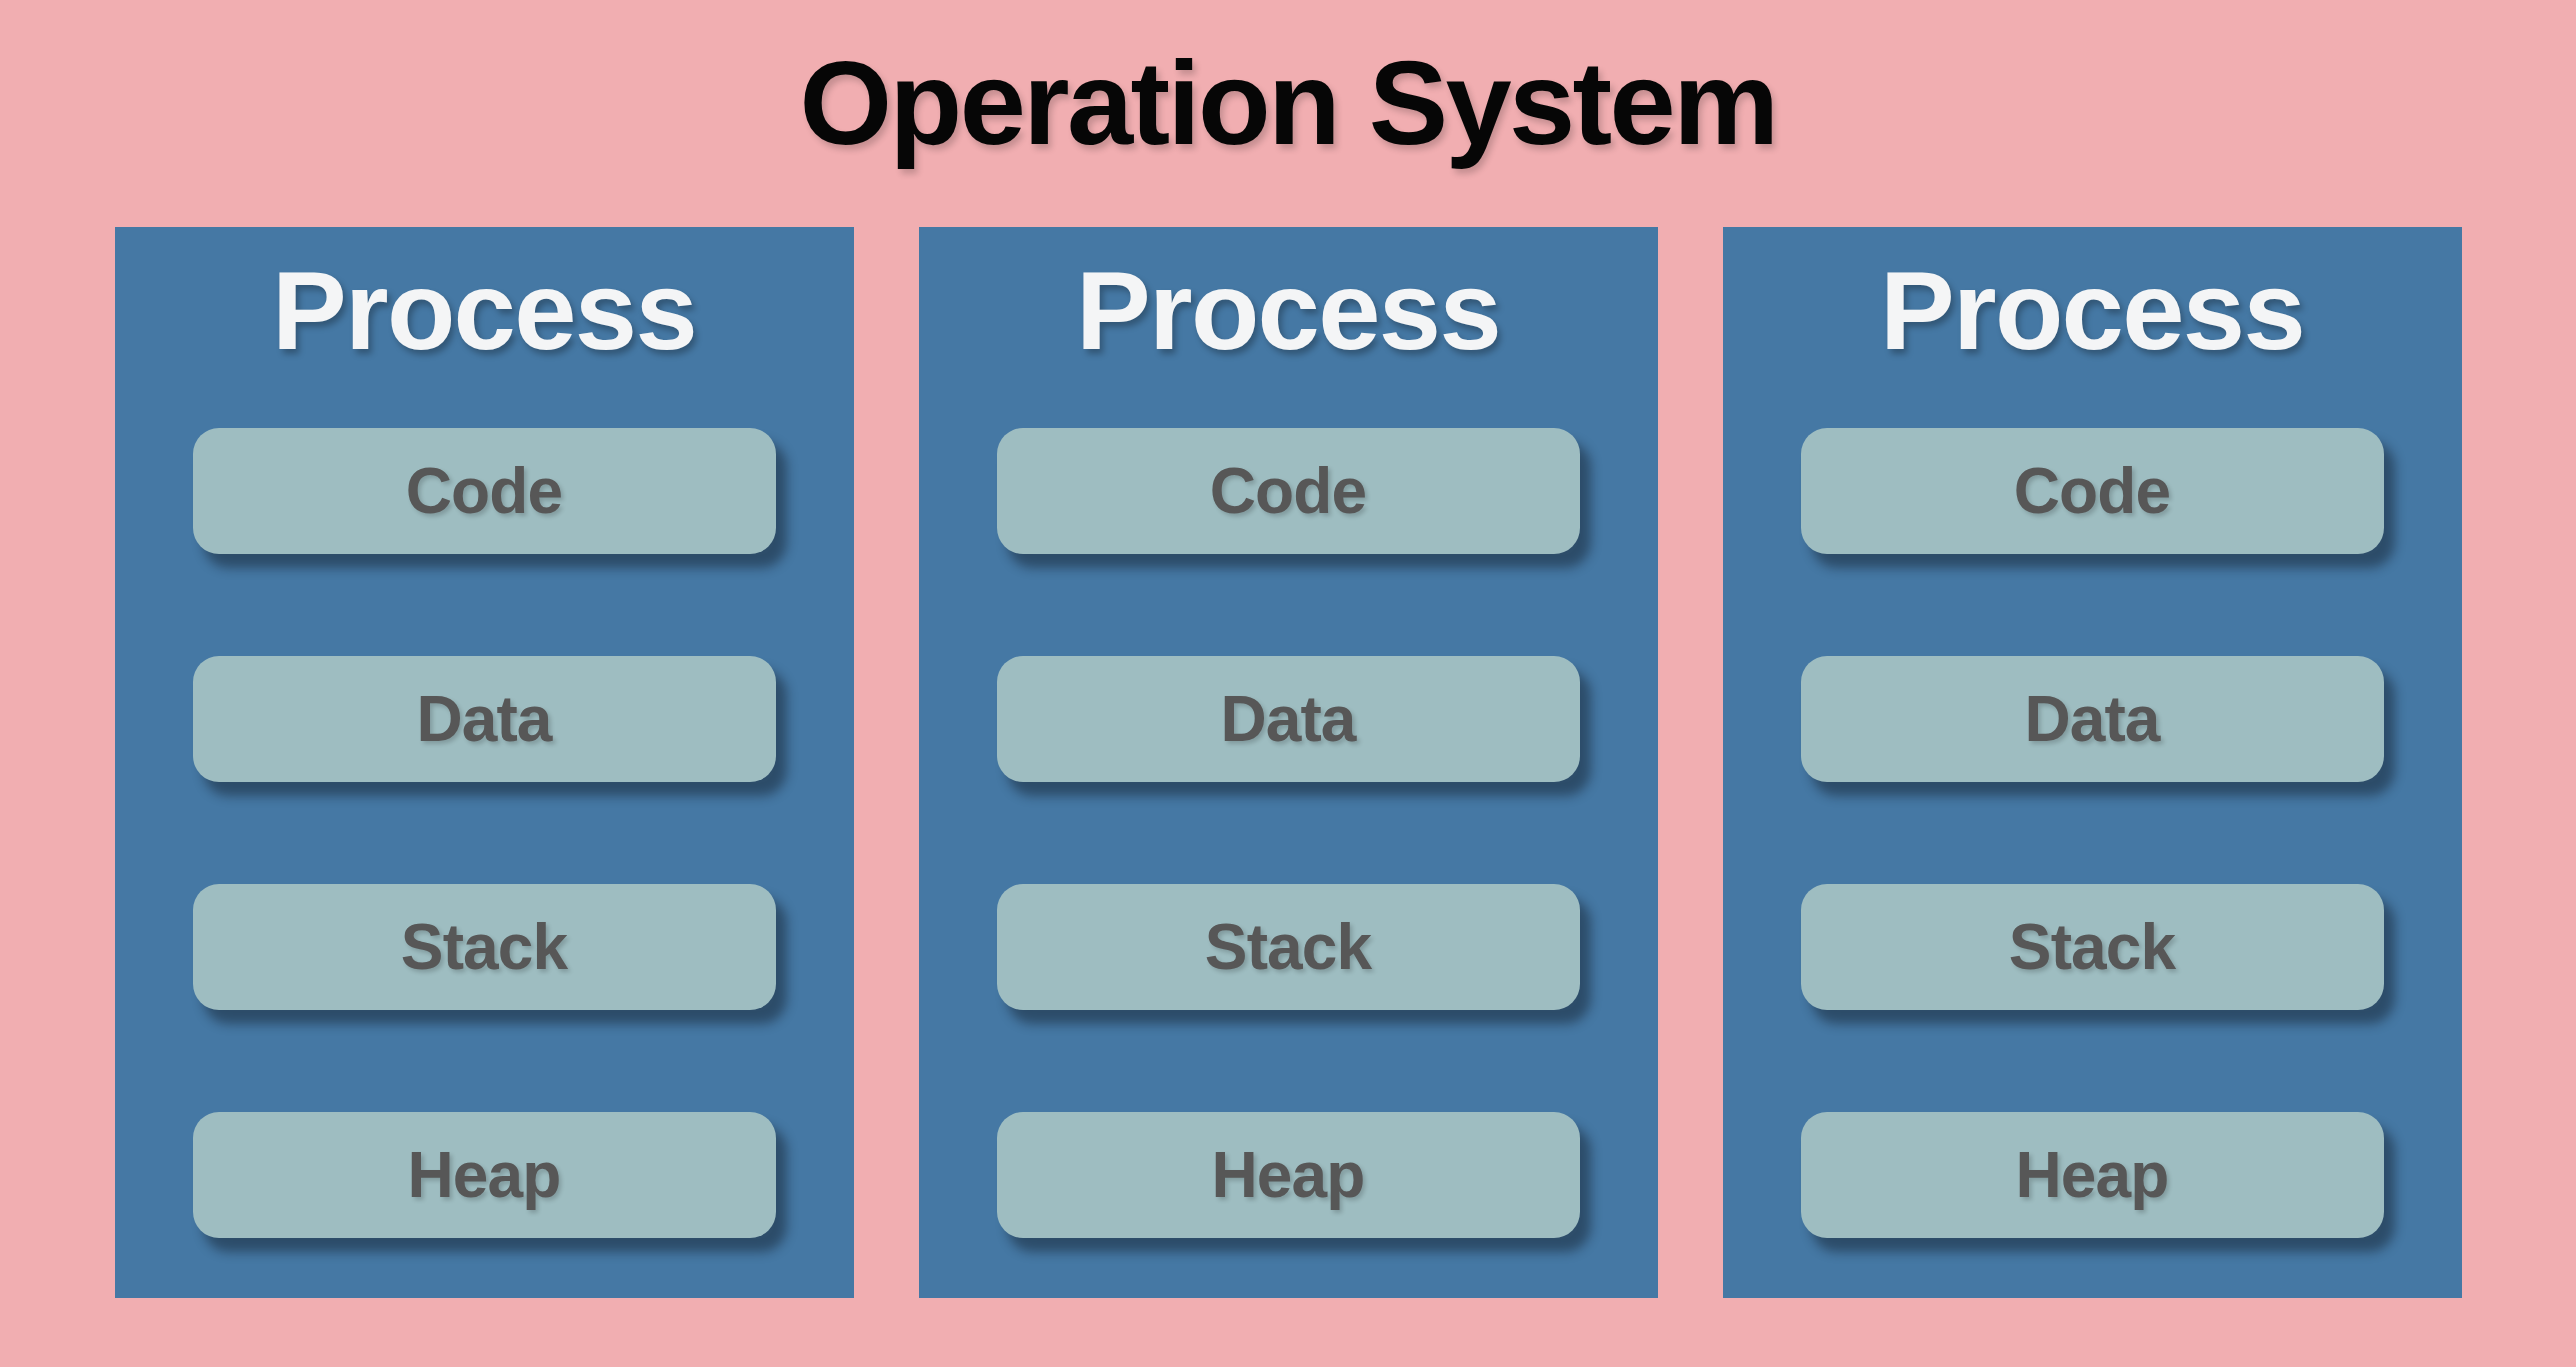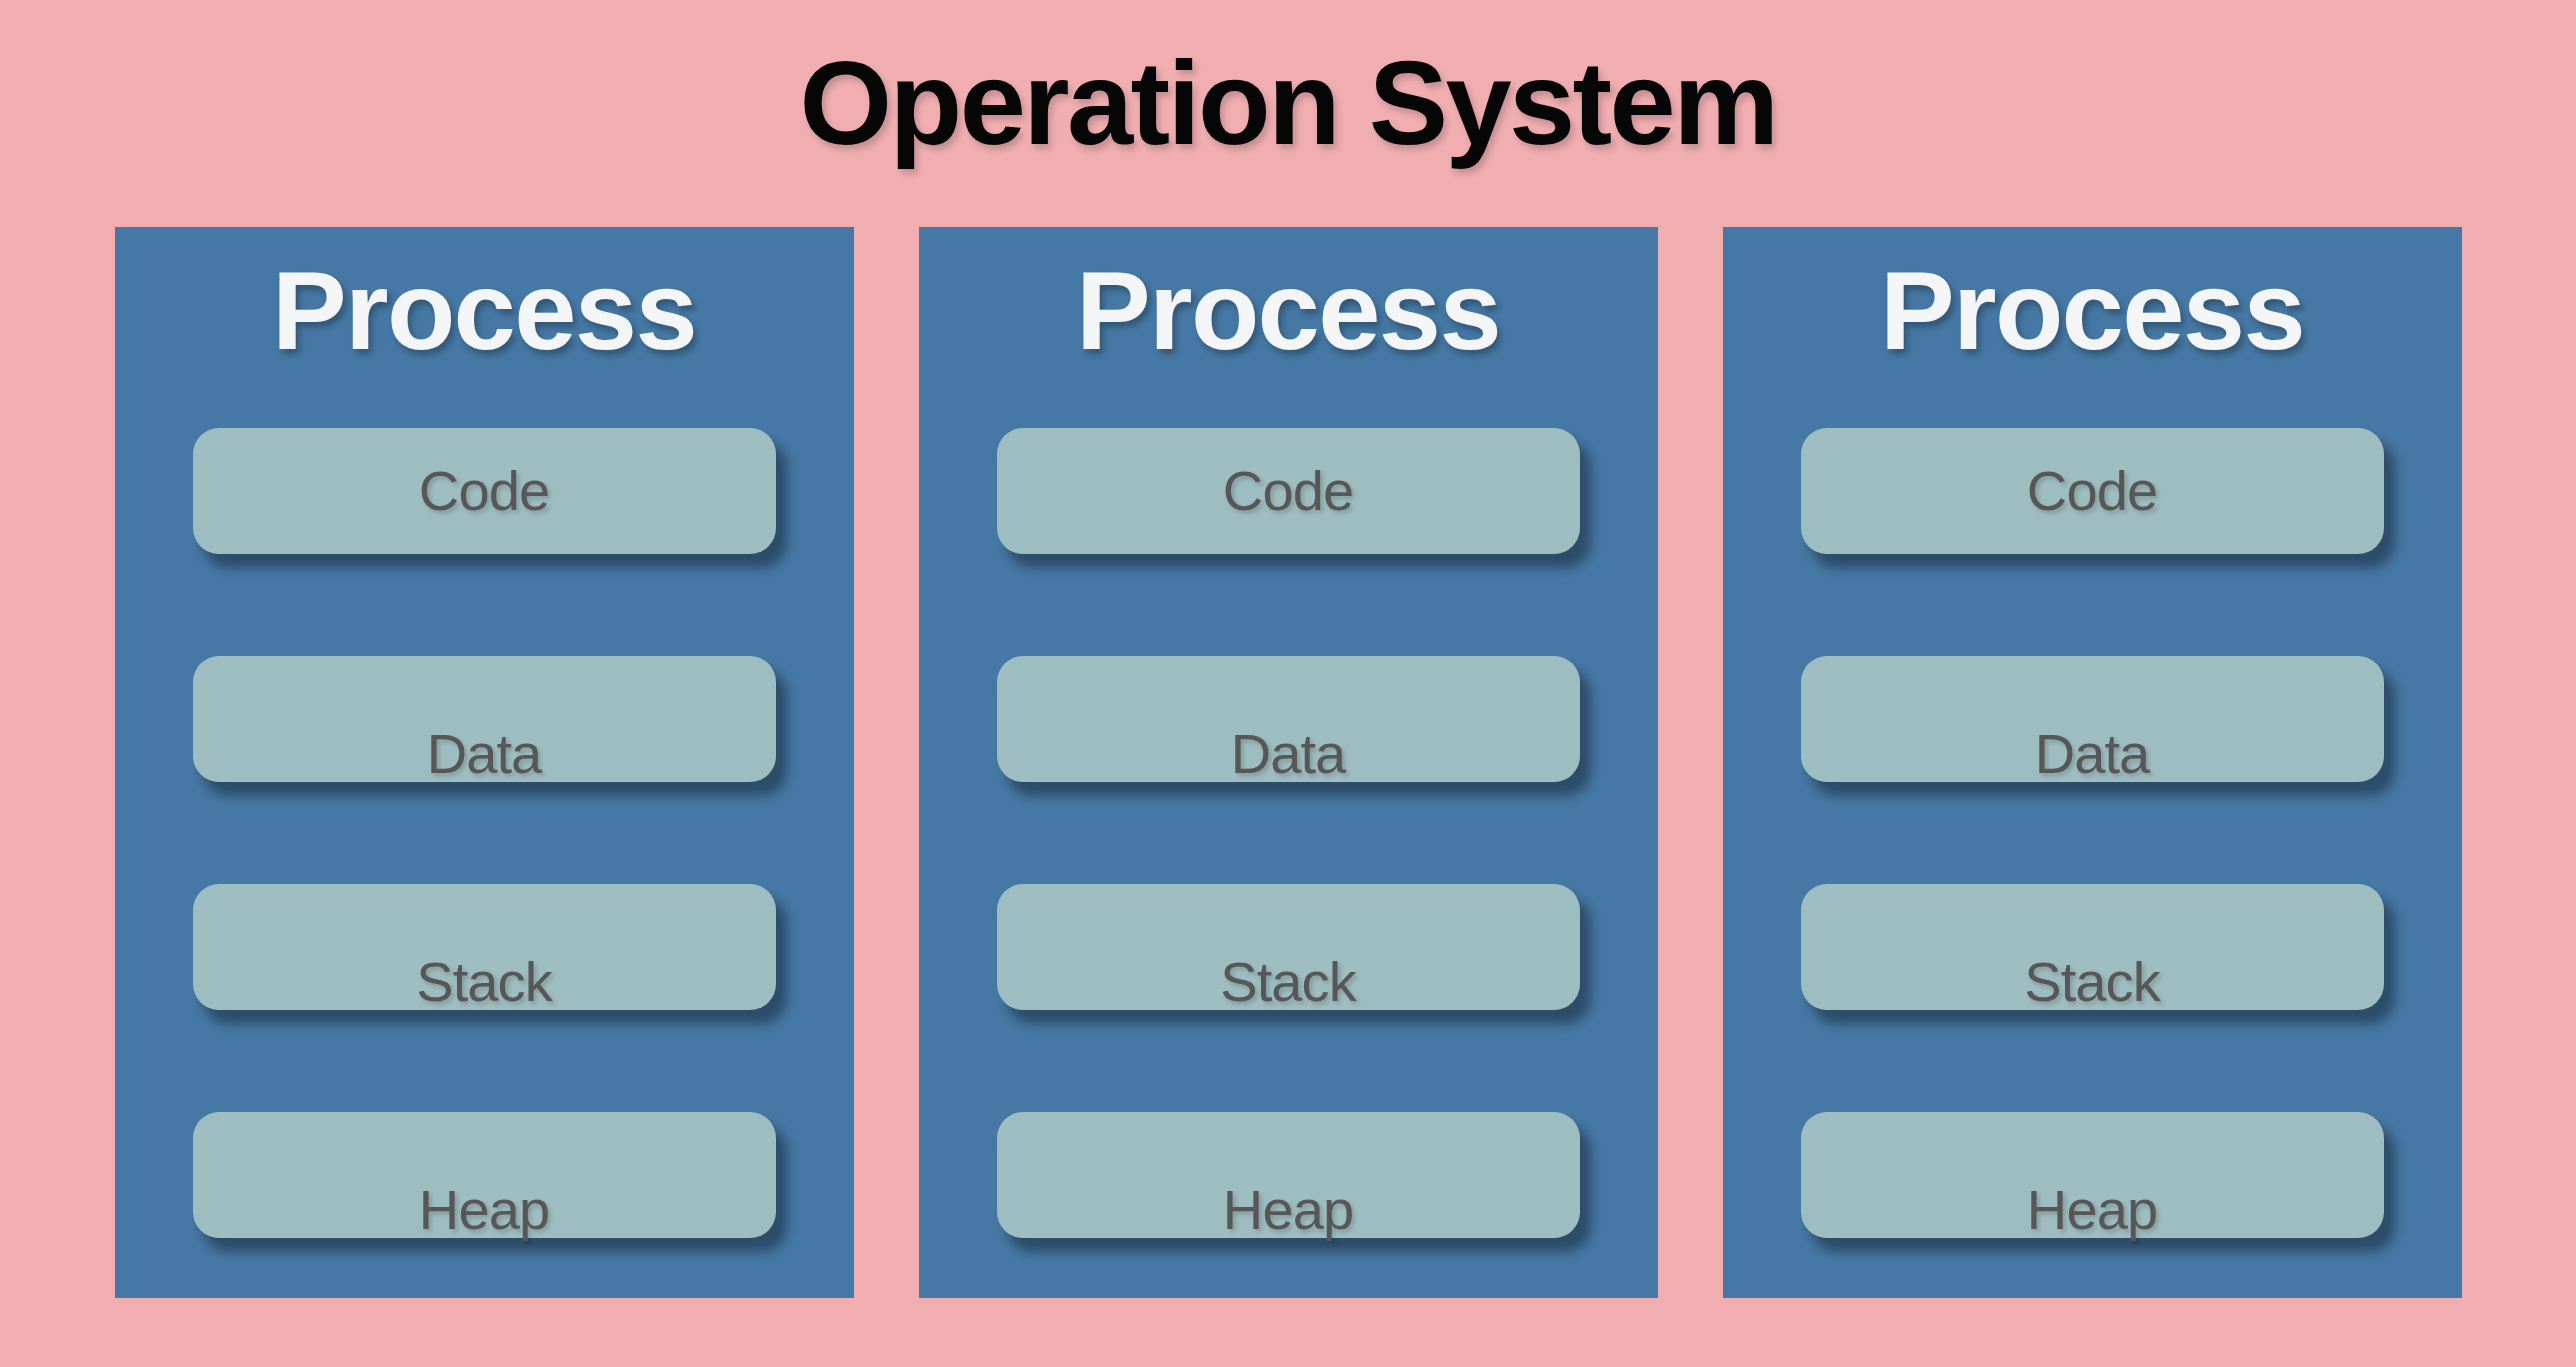--- a/index.html
+++ b/index.html
@@ -59,25 +59,25 @@
 
   .segment {
     height: 126px;
     border-radius: 26px;
     background: var(--segment-fill);
     box-shadow: 10.3px 13.8px 10.3px rgba(15,25,35,0.45);
     display: flex;
     align-items: center;
     justify-content: center;
   }
-  .segment + .segment { margin-top: 102px; align-items: flex-end; }
+  .segment + .segment { margin-top: 102px; }
 
   .segment-label {
-    font-size: 56px;
-    font-weight: 400;
+    font-size: 64px;
+    font-weight: 700;
     letter-spacing: -0.9px;
     line-height: 1;
     color: var(--segment-text);
     text-shadow: 2.6px 3.4px 4.3px rgba(0,0,0,0.18);
   }
 </style>
 </head>
 <body>
 
 <div class="diagram">

